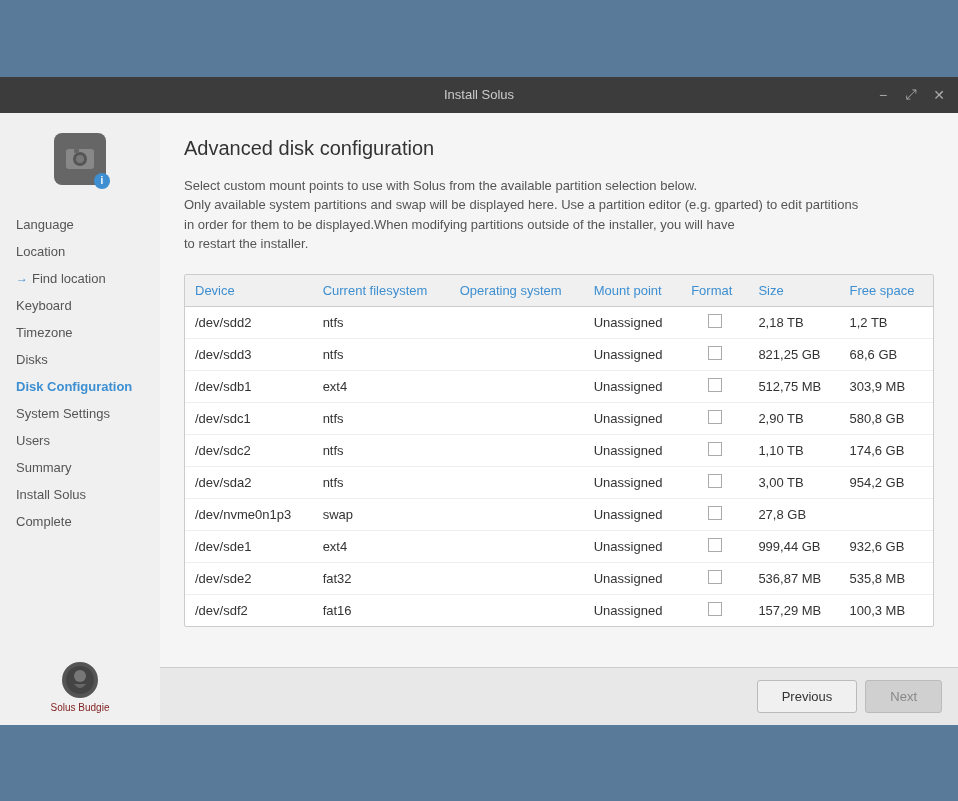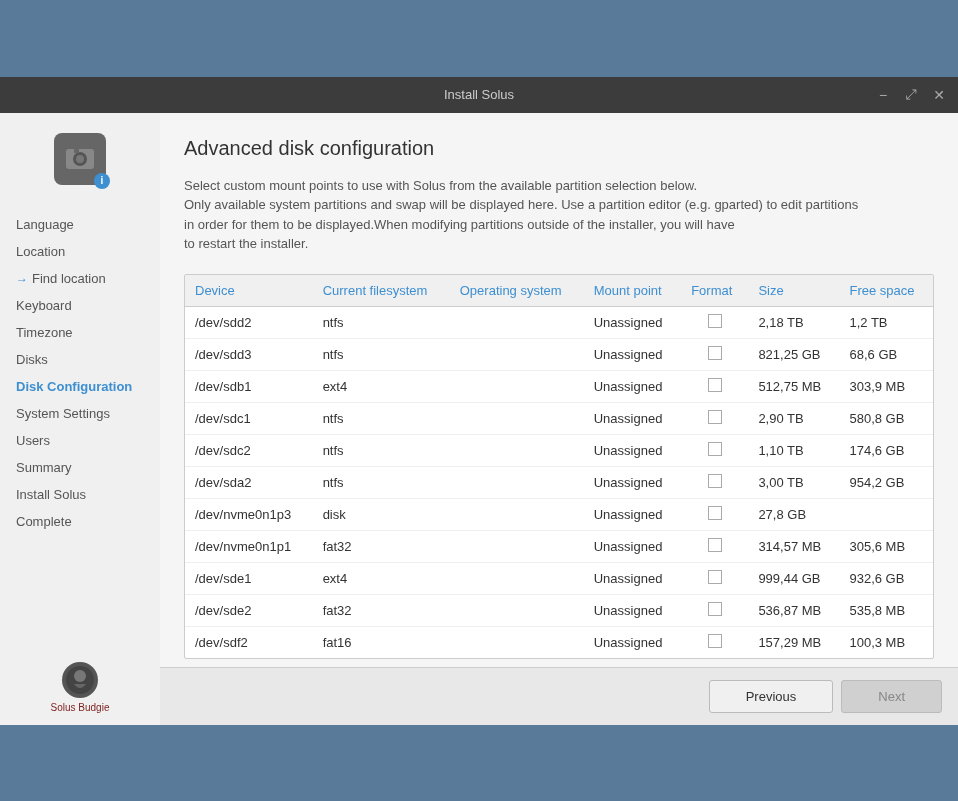--- a/index.html
+++ b/index.html
@@ -213,21 +213,21 @@
       background: #e8e8e8;
       border-top: 1px solid #ccc;
       display: flex;
       align-items: center;
       justify-content: flex-end;
       padding: 0 16px;
       gap: 8px;
       flex-shrink: 0;
     }
     .btn {
-      padding: 8px 36px;
+      padding: 8px 24px;
       font-size: 13px;
       border-radius: 3px;
       cursor: pointer;
       border: 1px solid #bbb;
     }
     .btn-default {
       background: #f0f0f0;
       color: #333;
     }
     .btn-primary {
@@ -386,35 +386,26 @@
       <td>/dev/sda2</td>
       <td>ntfs</td>
       <td></td>
       <td>Unassigned</td>
       <td class="checkbox-cell"><span class="fake-checkbox"></span></td>
       <td>3,00 TB</td>
       <td>954,2 GB</td>
     </tr>
                 <tr>
       <td>/dev/nvme0n1p3</td>
-      <td>disk</td>
+      <td>swap</td>
       <td></td>
       <td>Unassigned</td>
       <td class="checkbox-cell"><span class="fake-checkbox"></span></td>
       <td>27,8 GB</td>
       <td></td>
-    </tr>
-                <tr>
-      <td>/dev/nvme0n1p1</td>
-      <td>fat32</td>
-      <td></td>
-      <td>Unassigned</td>
-      <td class="checkbox-cell"><span class="fake-checkbox"></span></td>
-      <td>314,57 MB</td>
-      <td>305,6 MB</td>
     </tr>
                 <tr>
       <td>/dev/sde1</td>
       <td>ext4</td>
       <td></td>
       <td>Unassigned</td>
       <td class="checkbox-cell"><span class="fake-checkbox"></span></td>
       <td>999,44 GB</td>
       <td>932,6 GB</td>
     </tr>

